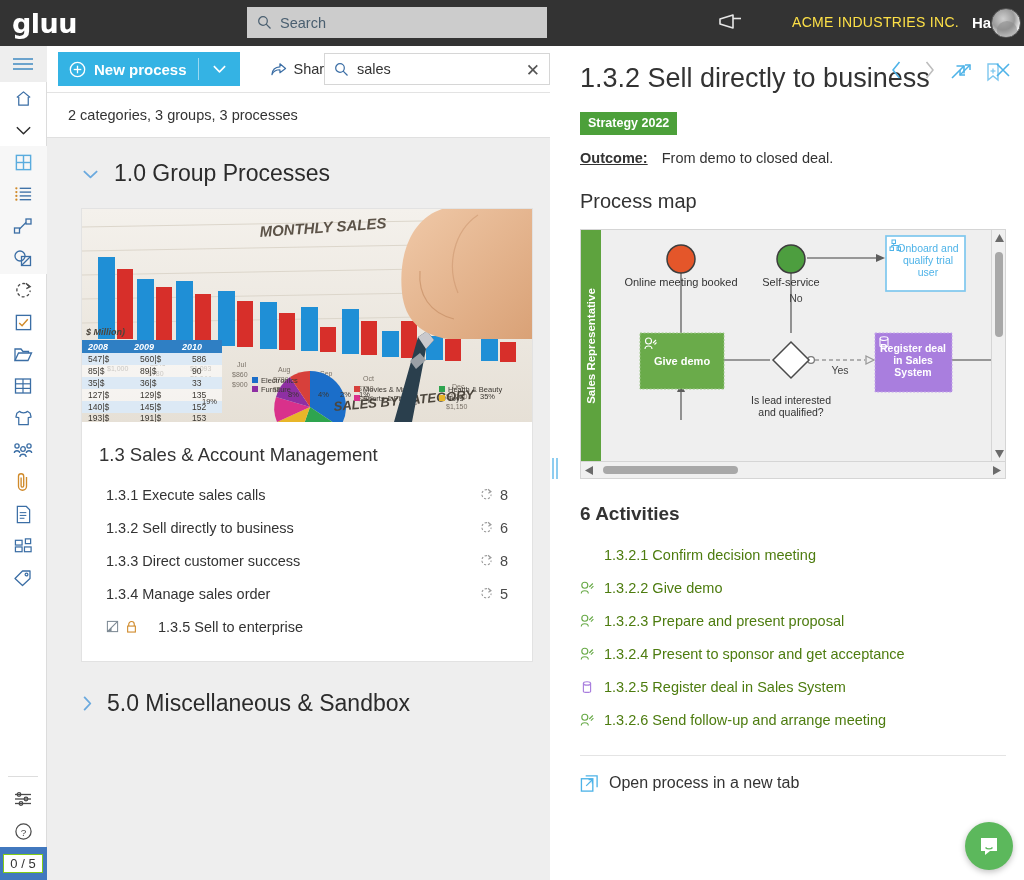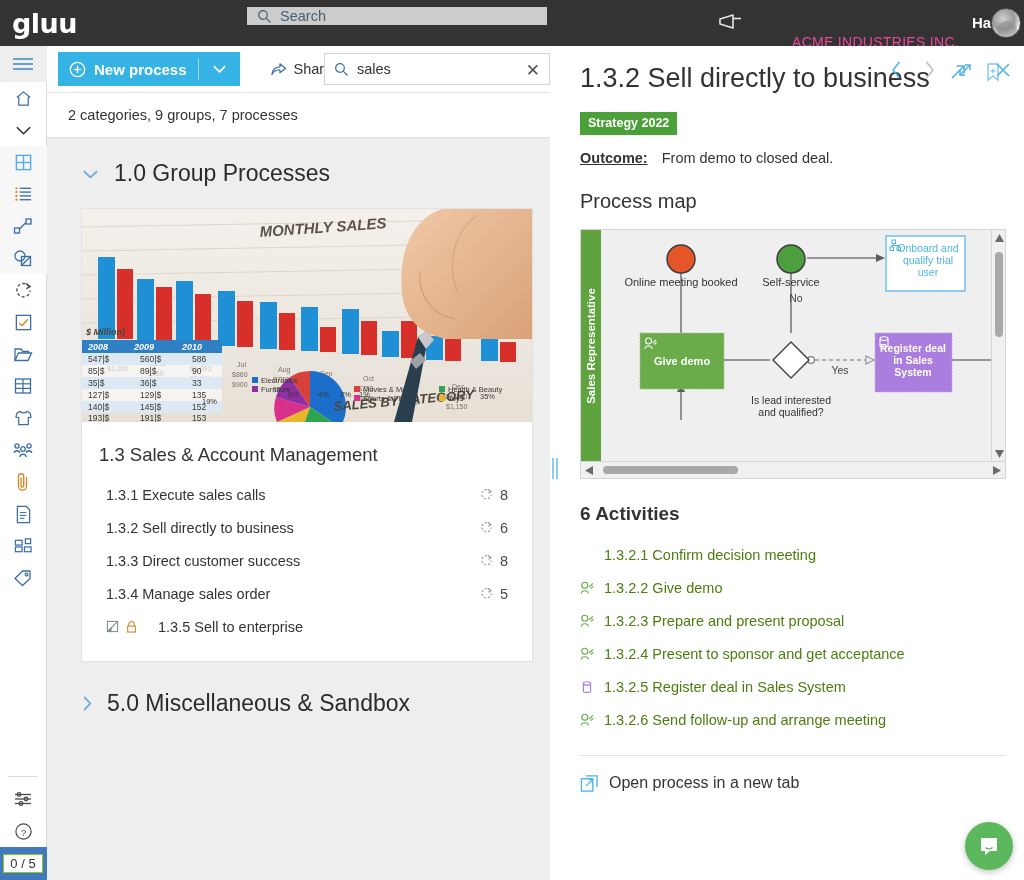--- a/index.html
+++ b/index.html
@@ -16,31 +16,30 @@
     position: absolute; top: 0; left: 0; width: 1024px; height: 46px;
     background: #333333; display: flex; align-items: center;
   }
   .logo {
     width: 110px; padding-left: 12px; color: #fff;
     font-family: "DejaVu Sans", sans-serif;
     font-size: 27px; font-weight: bold; letter-spacing: -0.5px;
     line-height: 1;
   }
   .top-search {
-    position: absolute; left: 247px; top: 7px; width: 300px; height: 18px;
+    position: absolute; left: 247px; top: 7px; width: 300px; height: 31px;
     background: #cccccc; border: none; display: flex; align-items: center;
     padding-left: 10px; gap: 8px;
   }
   .top-search .ph { color: #4a5f70; font-size: 14.5px; }
   .megaphone { position: absolute; left: 718px; top: 13px; }
   .company {
     position: absolute; left: 792px; top: 14px;
-    color: #ec4899; font-size: 14px; letter-spacing: 0.3px;
+    color: #fde047; font-size: 14px; letter-spacing: 0.3px;
     font-family: "Liberation Sans", sans-serif;
-    margin-top: 20px;
   }
   .username {
     position: absolute; left: 948px; top: 14px;
     color: #ffffff; font-size: 15px; font-weight: bold; padding-left: 24px;
   }
   .avatar {
     position: absolute; left: 991px; top: 8px; width: 30px; height: 30px;
     border-radius: 50%; overflow: hidden;
     background: radial-gradient(circle at 40% 35%, #cfcfcf 0%, #9a9a9a 45%, #e9e9e9 70%, #f7f7f7 100%);
     border: 1px solid #555;
@@ -435,21 +434,21 @@
           <svg width="15" height="15" viewBox="0 0 16 16">
               <circle cx="6.4" cy="6.4" r="4.6" fill="none" stroke="#3b6ea5" stroke-width="1.3"></circle>
               <line x1="9.8" y1="9.8" x2="14.4" y2="14.4" stroke="#3b6ea5" stroke-width="1.3"></line>
             </svg>
         </span>
         <span class="val">sales</span>
         <span class="clr">✕</span>
       </div>
     </div>
 
-    <div class="summary">2 categories, 9 groups, 7 processes</div>
+    <div class="summary">2 categories, 3 groups, 3 processes</div>
 
     <div class="cat">
       <div class="cat-head">
         <span class="cat-chev">
           <svg width="19" height="12" viewBox="0 0 20 12">
               <path d="M3 3 L10 9.5 L17 3" fill="none" stroke="#6aa9de" stroke-width="1.9" stroke-linejoin="round"></path>
             </svg>
         </span>
         <span>1.0 Group Processes</span>
       </div>

